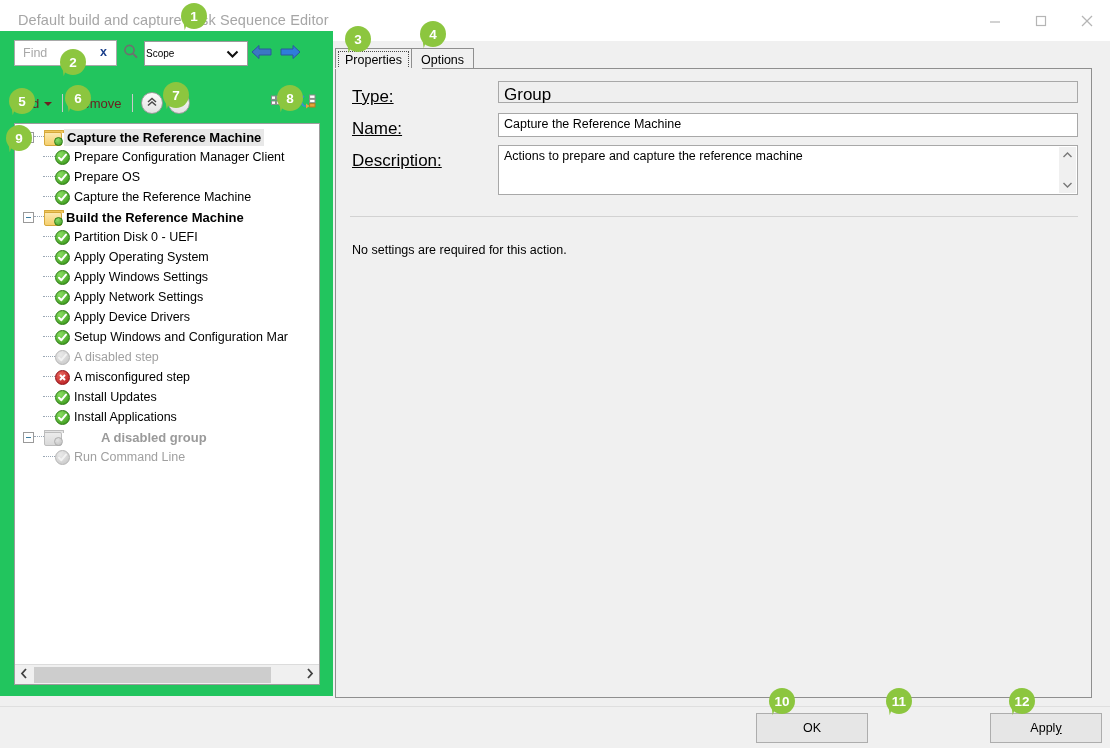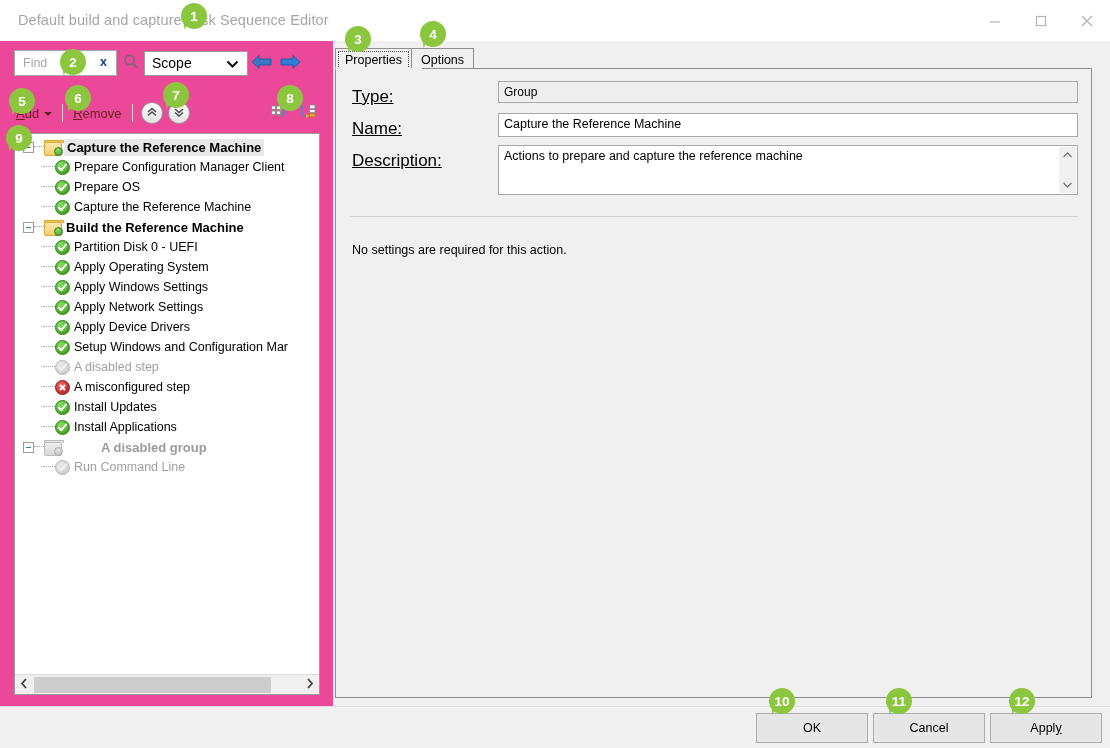--- a/index.html
+++ b/index.html
@@ -45,24 +45,24 @@
   .winbtn {
     width: 46px; height: 41px;
     display: flex; align-items: center; justify-content: center;
     color: #b0b0b0;
   }
   .winbtn svg { display: block; }
 
   
   .leftpane {
     position: absolute;
-    left: 0; top: 41px;
+    left: 0; top: 31px;
     width: 333px;
     height: 665px;
-    background: #ec4899;
+    background: #22c55e;
   }
 
   .toolbar-row1 {
     position: absolute;
     left: 14px; top: 8px;
     height: 28px;
     display: flex;
     align-items: center;
   }
   .findbox {
@@ -96,22 +96,22 @@
   .scopebox {
     width: 104px; height: 25px;
     box-sizing: border-box;
     background: #ffffff;
     border: 1px solid #9a9a9a;
     position: relative;
     display: flex;
     align-items: center;
   }
   .scopebox .lbl {
-    margin-left: 7px;
-    font-size: 14px;
+    margin-left: 1px;
+    font-size: 10px;
     color: #000;
   }
   .scopebox .chev {
     position: absolute;
     right: 8px; top: 6px;
   }
   .navarrow {
     width: 28px; height: 26px;
     display: flex; align-items: center; justify-content: center;
   }
@@ -352,21 +352,21 @@
     font-size: 17px;
     color: #000;
     text-decoration: underline;
   }
   .flabel u { text-decoration: underline; }
   .ro-field {
     position: absolute;
     box-sizing: border-box;
     background: #efefef;
     border: 1px solid #a8a8a8;
-    font-size: 12px;
+    font-size: 17px;
     color: #000;
     padding: 3px 5px;
   }
   .txt-field {
     position: absolute;
     box-sizing: border-box;
     background: #ffffff;
     border: 1px solid #a8a8a8;
     font-size: 12.5px;
     color: #000;
@@ -829,23 +829,20 @@
 
       <div class="note" style="left:16px; top:174px;">No settings are required  for this action.</div>
     </div>
     <div class="tabpanel-topmask"></div>
   </div>
 
   <div class="footer">
     <div class="btn" style="left:756px; top:6px;">
       <span>OK</span>
     </div>
-    <div class="btn" style="left:873px; top:6px;">
-      <span>Cancel</span>
-    </div>
     <div class="btn" style="left:990px; top:6px;">
       <span>Appl<u>y</u></span>
     </div>
   </div>
 
   <div id="callout-layer">
       <div class="badge" style="left: 181px; top: 3px;">
         <span class="tail"></span>
         <span class="circ"></span>
         <span class="num">1</span>

